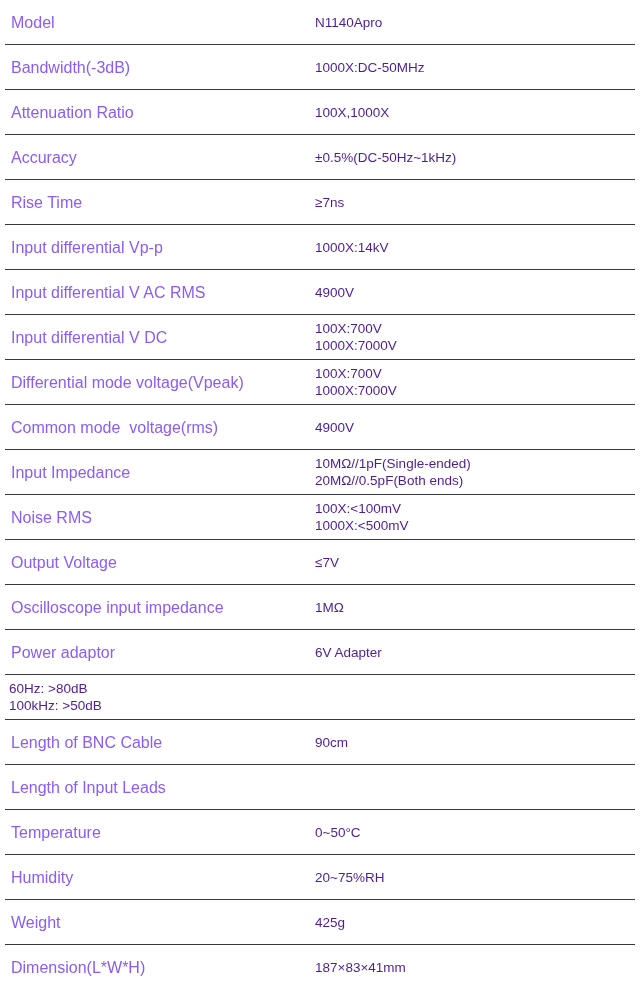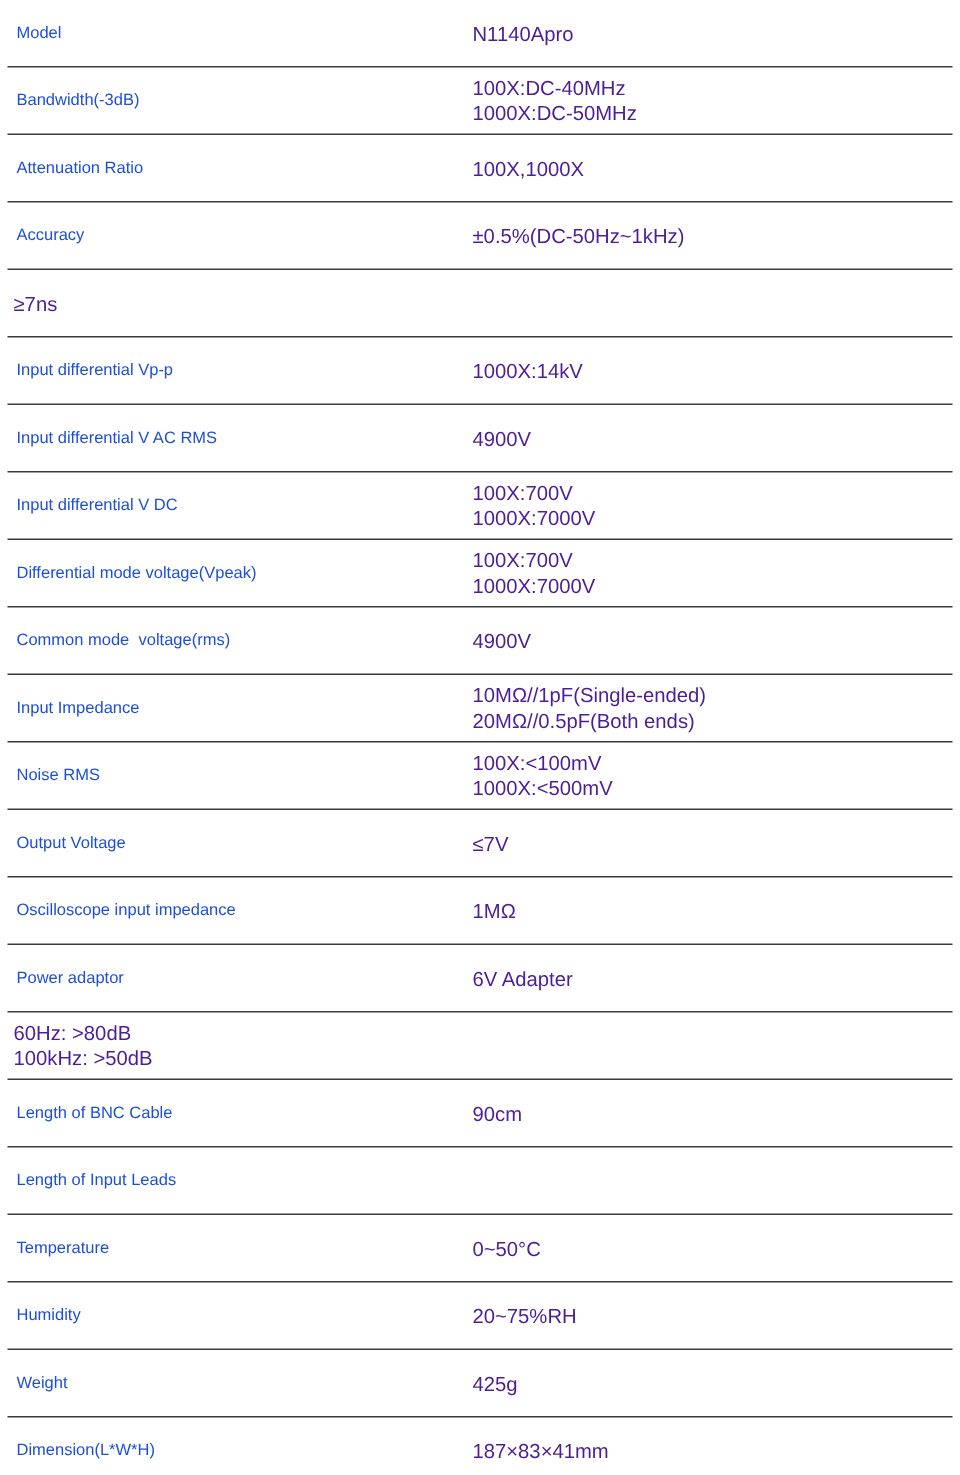--- a/index.html
+++ b/index.html
@@ -36,23 +36,23 @@
   }
   .spec-row.double {
     height: 45px;
     justify-content: center;
   }
   .cell-label {
     flex: 0 0 306px;
     box-sizing: border-box;
     padding-left: 6px;
     padding-right: 8px;
-    font-size: 11px;
+    font-size: 16px;
     line-height: 17px;
-    color: #1d4ed8;
+    color: #8b5cf6;
     white-space: pre;
   }
   .cell-value {
     flex: 1 1 auto;
     box-sizing: border-box;
     padding-left: 4px;
     padding-right: 6px;
     font-size: 13.5px;
     line-height: 17px;
     color: #4c1d95;
@@ -68,37 +68,37 @@
 <div id="spec-table">
     <div class="spec-row single first">
       <div class="cell-label">Model</div>
       <div class="cell-value">
         <span class="val-line">N1140Apro</span>
       </div>
     </div>
     <div class="spec-row double">
       <div class="cell-label">Bandwidth(-3dB)</div>
       <div class="cell-value">
-        <span class="val-line">100X:DC-40MHz</span>
         <span class="val-line">1000X:DC-50MHz</span>
       </div>
     </div>
     <div class="spec-row single">
       <div class="cell-label">Attenuation Ratio</div>
       <div class="cell-value">
         <span class="val-line">100X,1000X</span>
       </div>
     </div>
     <div class="spec-row single">
       <div class="cell-label">Accuracy</div>
       <div class="cell-value">
         <span class="val-line">±0.5%(DC-50Hz~1kHz)</span>
       </div>
     </div>
     <div class="spec-row single">
+      <div class="cell-label">Rise Time</div>
       <div class="cell-value">
         <span class="val-line">≥7ns</span>
       </div>
     </div>
     <div class="spec-row double">
       <div class="cell-label">Input differential Vp-p</div>
       <div class="cell-value">
         <span class="val-line">1000X:14kV</span>
       </div>
     </div>

